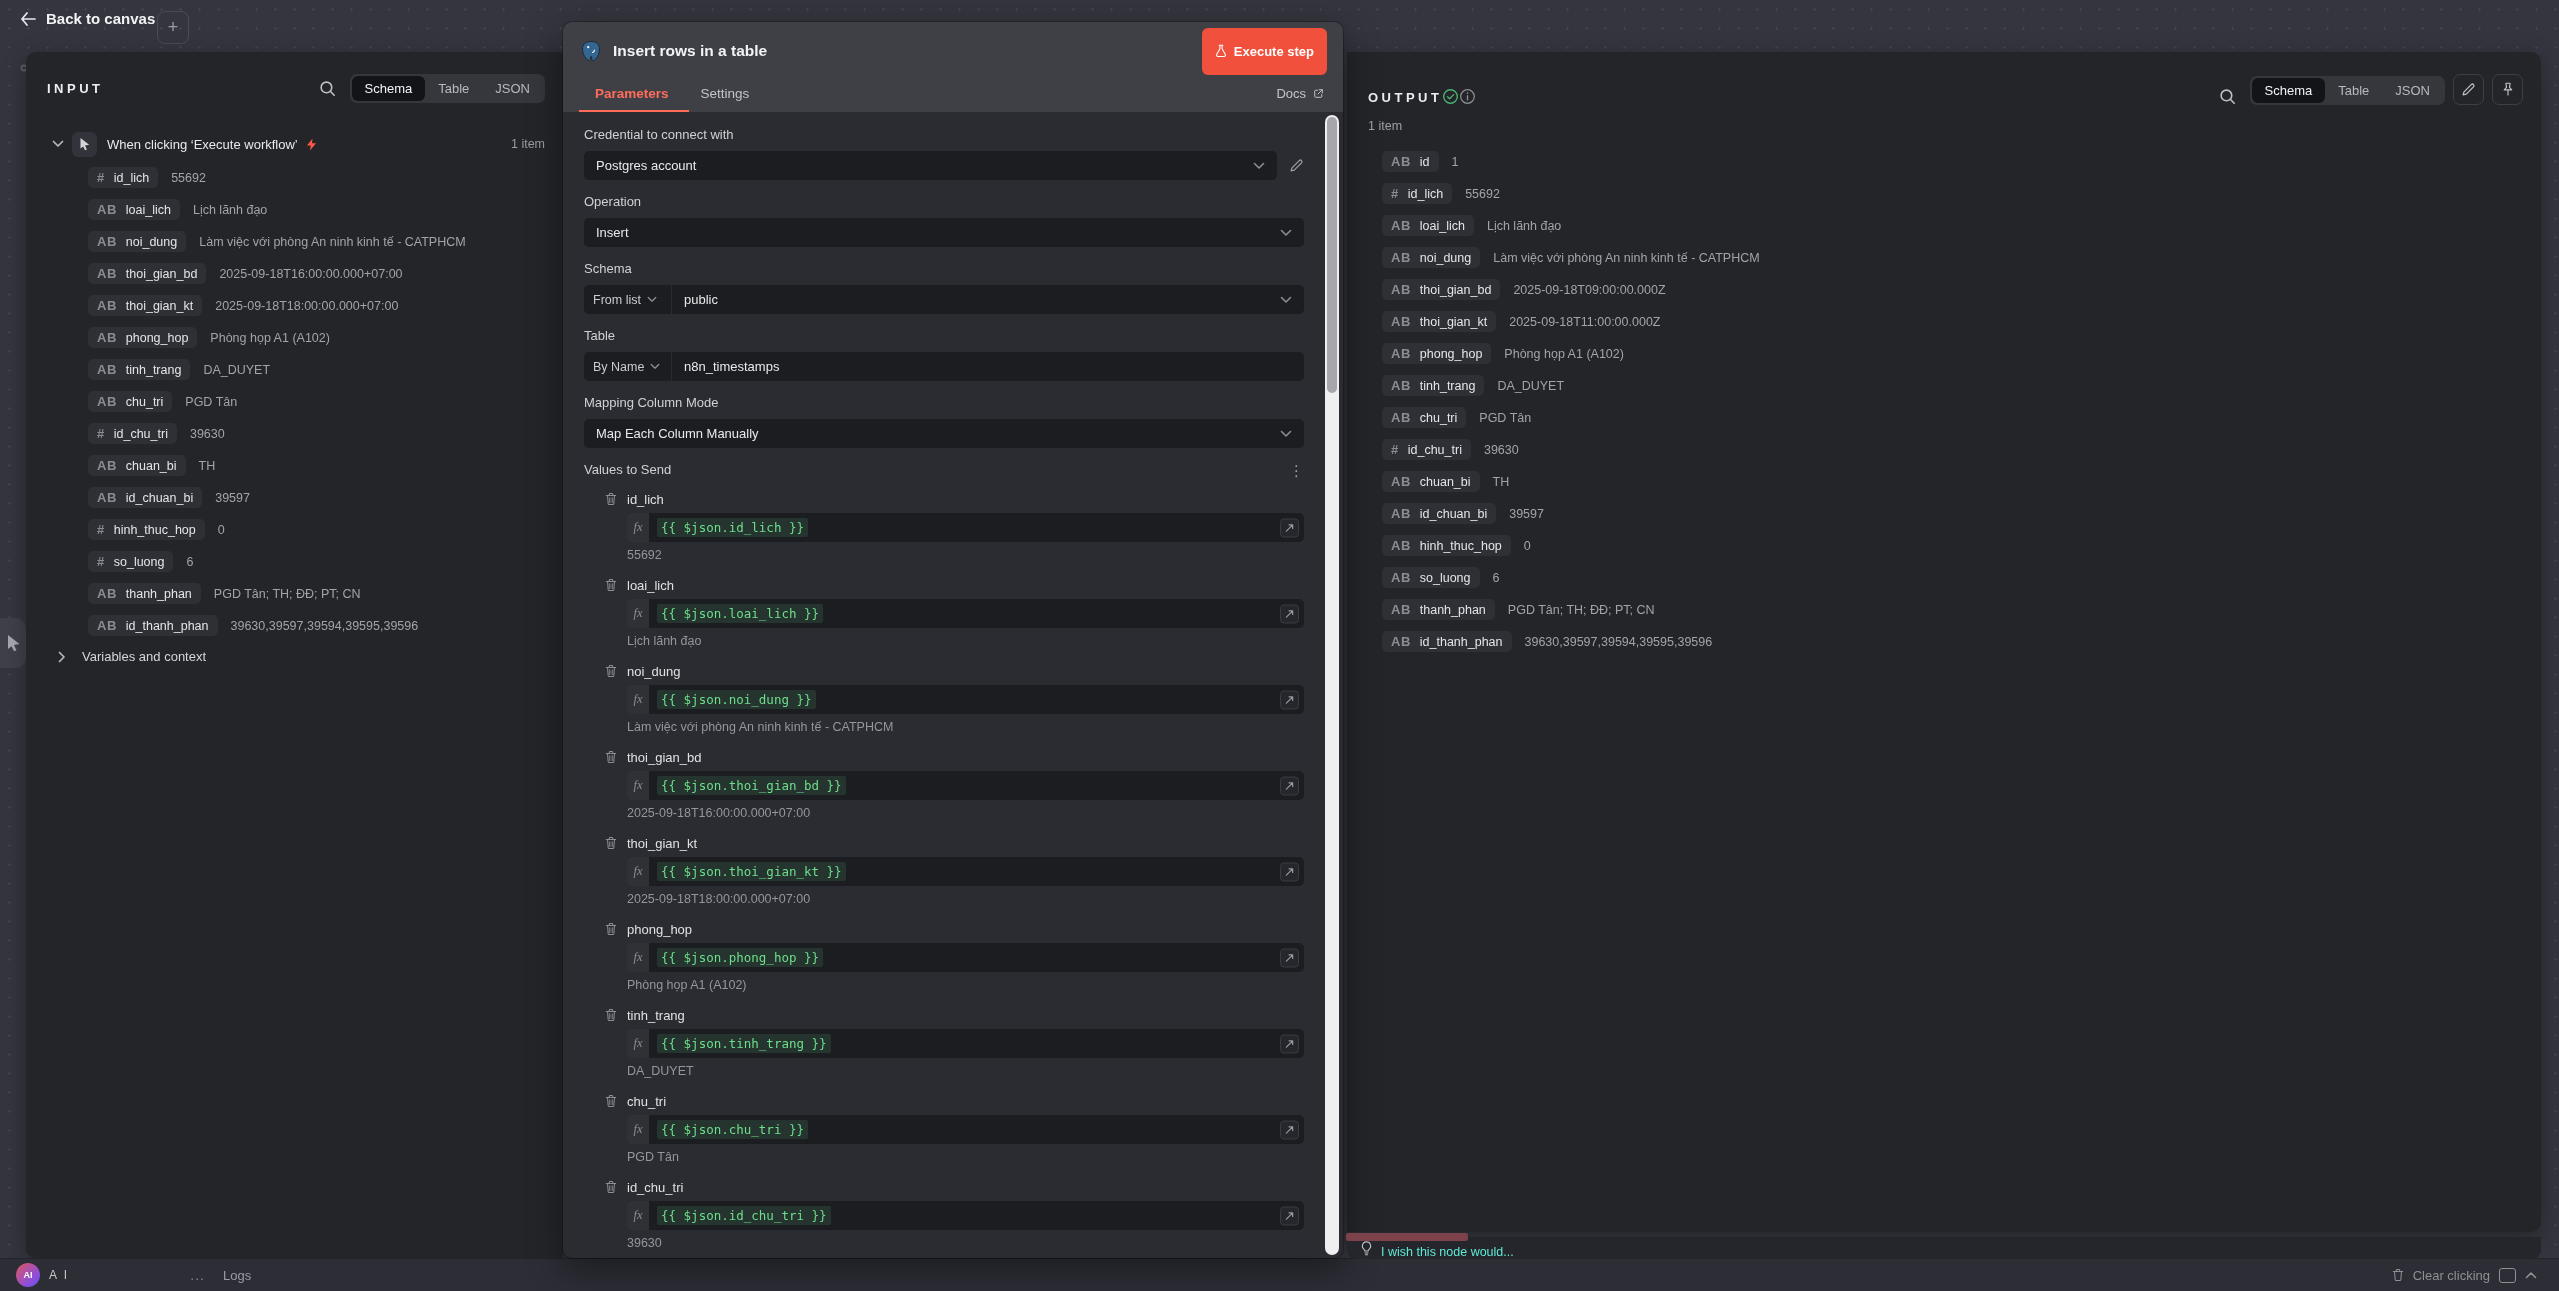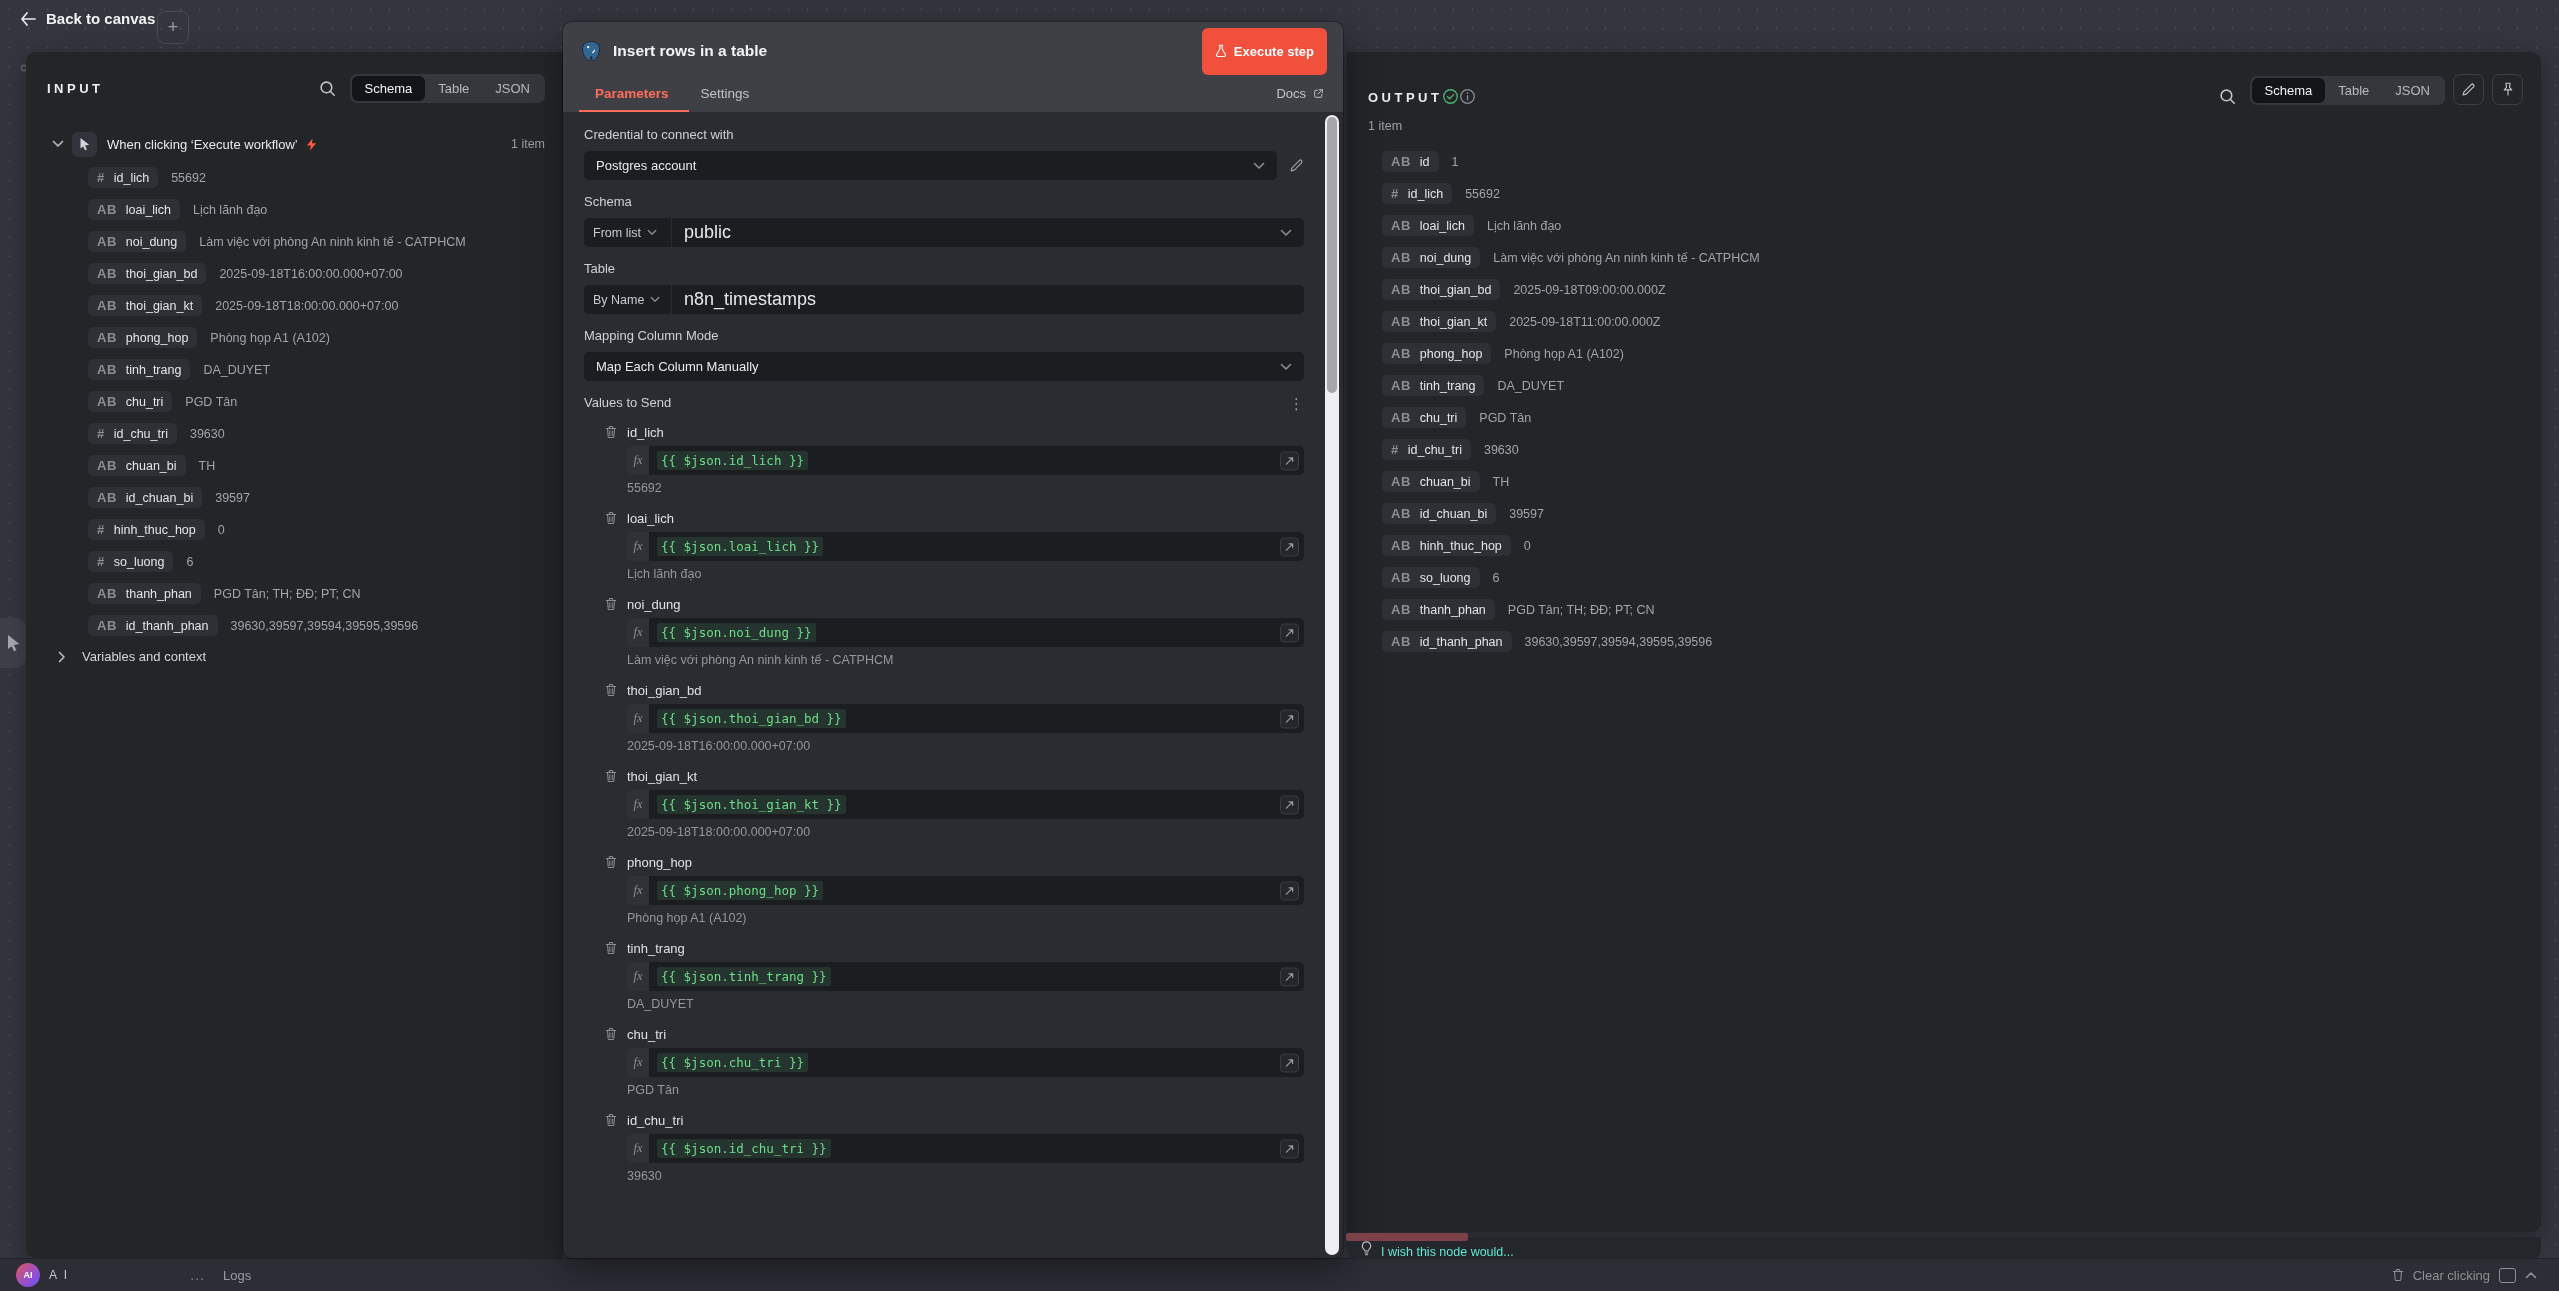--- a/index.html
+++ b/index.html
@@ -79,21 +79,21 @@
   .docs-link { margin-left:auto; display:flex; align-items:center; gap:6px; font-size:13px; color:#c3c4c9; padding:6px 2px; cursor:pointer; }
   .dialog-body { position:relative; height:1146px; padding:14px 39px 0 21px; overflow:hidden; }
   .form-group { margin-bottom:13px; }
   .form-label { font-size:13px; line-height:18px; color:#cfd1d5; margin-bottom:7px; }
   .field { height:29px; background:#1c1d21; border-radius:5px; display:flex; align-items:center; padding:0 12px;
     font-size:13px; color:#e8e9eb; cursor:pointer; }
   .field .chev { margin-left:auto; }
   .split-field { display:flex; height:29px; background:#1c1d21; border-radius:5px; overflow:hidden; cursor:pointer; }
   .split-left { width:88px; display:flex; align-items:center; gap:6px; padding:0 9px; border-right:1px solid #2b2c31;
     font-size:12.5px; color:#c9cbd0; flex-shrink:0; }
-  .split-right { flex:1; display:flex; align-items:center; padding:0 12px; font-size:18px; color:#e8e9eb; }
+  .split-right { flex:1; display:flex; align-items:center; padding:0 12px; font-size:13px; color:#e8e9eb; }
   .values-header { display:flex; align-items:center; margin:2px 0 12px 0; }
   .values-header .form-label { margin:0; }
   .more-dots { margin-left:auto; color:#9b9da2; font-size:15px; cursor:pointer; line-height:1; }
   .value-row { position:relative; margin:0 0 13px 43px; }
   .value-name { font-size:13px; line-height:18px; color:#dfe1e4; margin-bottom:4px; }
   .trash-btn { position:absolute; left:-22px; top:1px; cursor:pointer; }
   .vrow-input { position:relative; display:flex; height:29px; margin-bottom:5px; }
   .fx-chip { width:22px; background:#303136; border-radius:5px 0 0 5px; display:flex; align-items:center; justify-content:center;
     font-family:"Liberation Serif","DejaVu Serif",serif; font-style:italic; font-size:12.5px; color:#8c8e93; flex-shrink:0; }
   .expr-box { flex:1; background:#1c1d21; border-radius:0 5px 5px 0; display:flex; align-items:center; padding:0 8px; overflow:hidden; }
@@ -354,20 +354,31 @@
                 <path d="M1.5 1.5 L6 6 L10.5 1.5" fill="none" stroke="#8b8d92" stroke-width="1.6" stroke-linecap="round" stroke-linejoin="round"></path>
               </svg>
             </span>
           </div>
           <svg width="15" height="15" viewBox="0 0 18 18" style="cursor:pointer">
             <path d="M2.5 15.5 L3.6 11.8 L12.3 3.1 A1.9 1.9 0 0 1 15 5.8 L6.3 14.5 Z" fill="none" stroke="#9b9da2" stroke-width="1.5" stroke-linejoin="round"></path>
           </svg>
         </div>
       </div>
 
+      <div class="form-group">
+        <div class="form-label">Operation</div>
+        <div class="field">
+          <span>Insert</span>
+          <span class="chev">
+            <svg width="12" height="8" viewBox="0 0 12 8">
+              <path d="M1.5 1.5 L6 6 L10.5 1.5" fill="none" stroke="#8b8d92" stroke-width="1.6" stroke-linecap="round" stroke-linejoin="round"></path>
+            </svg>
+          </span>
+        </div>
+      </div>
 
       <div class="form-group">
         <div class="form-label">Schema</div>
         <div class="split-field">
           <div class="split-left">
             <span>From list</span>
             <svg width="10" height="7" viewBox="0 0 12 8">
               <path d="M1.5 1.5 L6 6 L10.5 1.5" fill="none" stroke="#8b8d92" stroke-width="1.6" stroke-linecap="round" stroke-linejoin="round"></path>
             </svg>
           </div>

